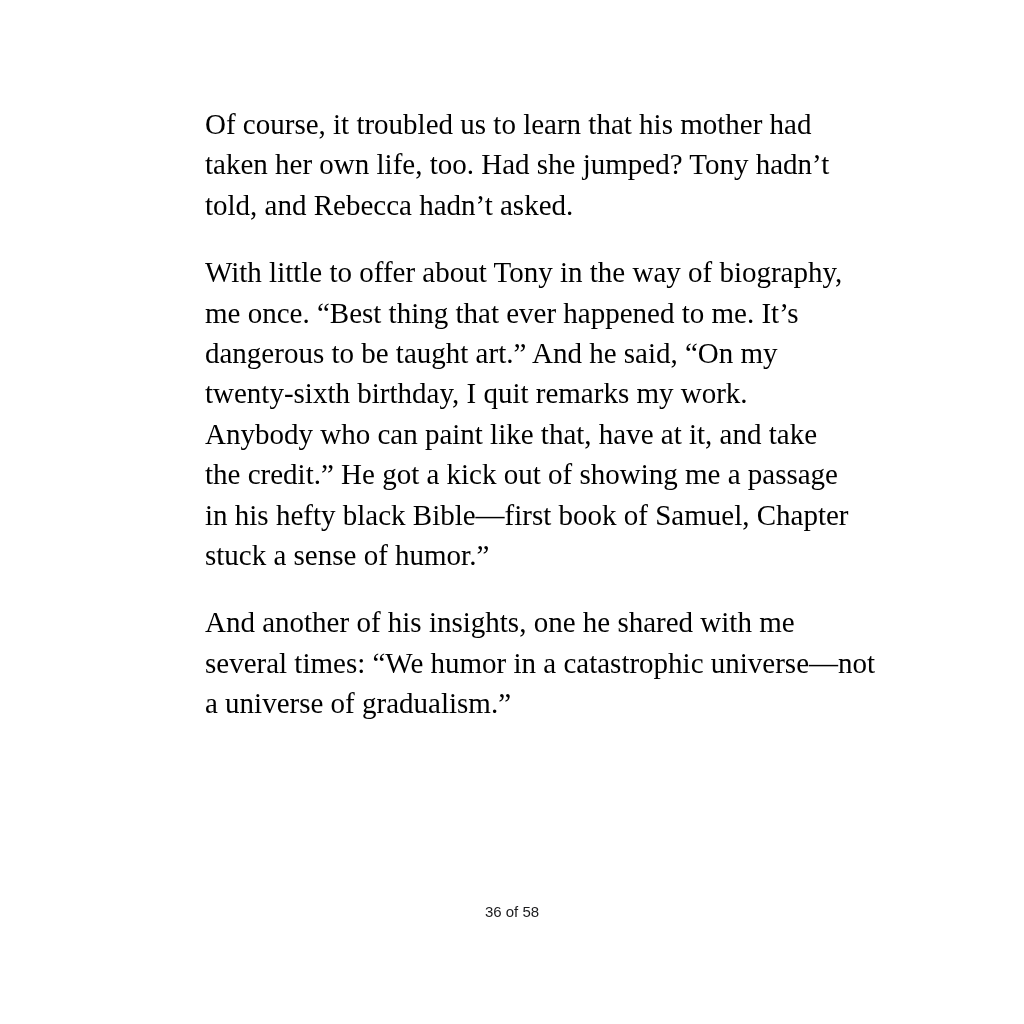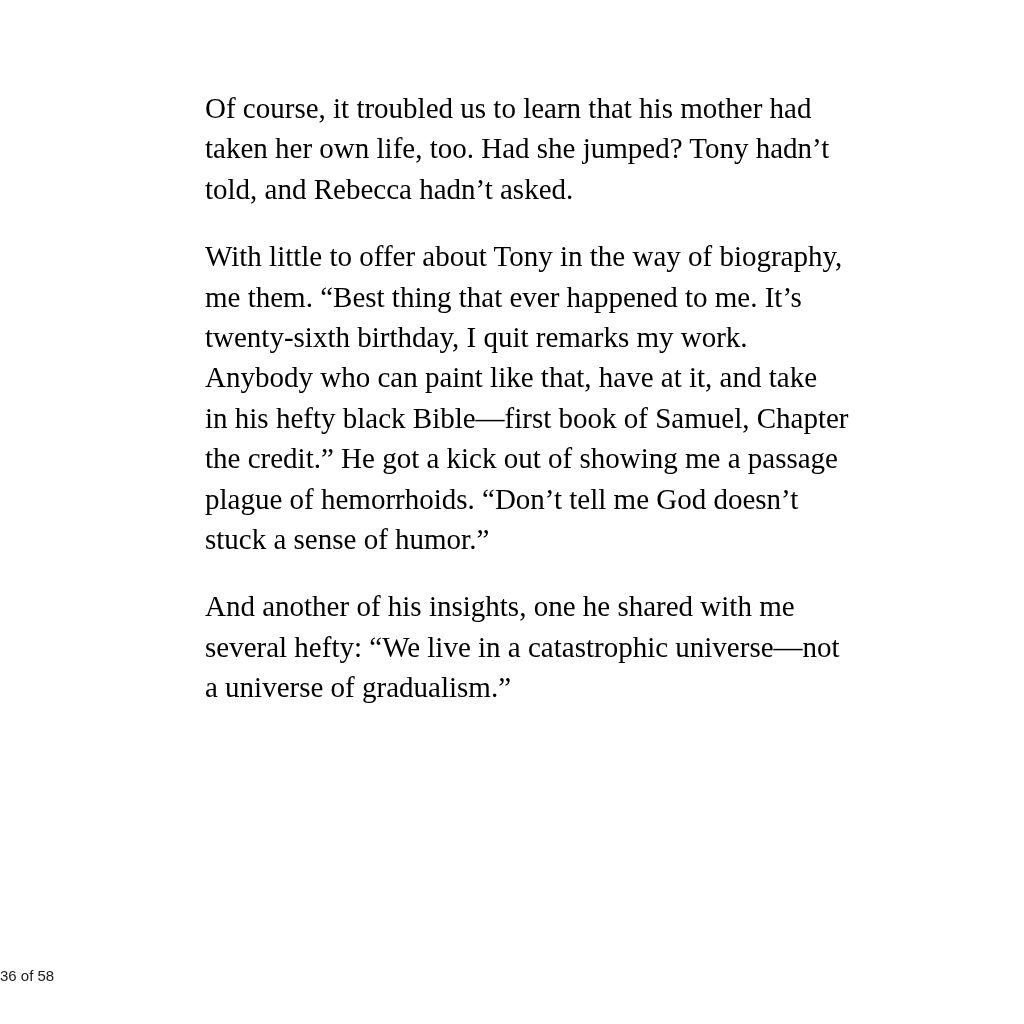--- a/index.html
+++ b/index.html
@@ -9,66 +9,67 @@
   }
   body {
     width: 1024px;
     height: 1024px;
     position: relative;
     overflow: hidden;
     font-family: "Liberation Serif", serif;
   }
   .page-content {
     width: 614px;
-    margin: 0 auto;
+    margin: 16px auto;
     padding-top: 88px;
     color: #000000;
     font-size: 29px;
     line-height: 40.4px;
     text-align: left;
   }
   .paragraph {
     margin: 0 0 27px 0;
   }
   .text-line {
     white-space: nowrap;
   }
   .page-footer {
     position: absolute;
-    top: 967px;
+    top: 903px;
     left: 0;
     width: 1024px;
+    text-align: center;
     font-family: "Liberation Sans", sans-serif;
     font-size: 15px;
     color: #1c1c1e;
   }
 </style>
 </head>
 <body>
 
 <div class="page-content">
 
   <div class="paragraph">
     <div class="text-line">Of course, it troubled us to learn that his mother had</div>
     <div class="text-line">taken her own life, too. Had she jumped? Tony hadn’t</div>
     <div class="text-line">told, and Rebecca hadn’t asked.</div>
   </div>
 
   <div class="paragraph">
     <div class="text-line">With little to offer about Tony in the way of biography,</div>
-    <div class="text-line">me them. “Best thing that ever happened to me. It’s</div>
+    <div class="text-line">me once. “Best thing that ever happened to me. It’s</div>
+    <div class="text-line">dangerous to be taught art.” And he said, “On my</div>
     <div class="text-line">twenty-sixth birthday, I quit remarks my work.</div>
     <div class="text-line">Anybody who can paint like that, have at it, and take</div>
+    <div class="text-line">the credit.” He got a kick out of showing me a passage</div>
     <div class="text-line">in his hefty black Bible—first book of Samuel, Chapter</div>
-    <div class="text-line">the credit.” He got a kick out of showing me a passage</div>
-    <div class="text-line">plague of hemorrhoids. “Don’t tell me God doesn’t</div>
     <div class="text-line">stuck a sense of humor.”</div>
   </div>
 
   <div class="paragraph">
     <div class="text-line">And another of his insights, one he shared with me</div>
-    <div class="text-line">several hefty: “We live in a catastrophic universe—not</div>
+    <div class="text-line">several times: “We humor in a catastrophic universe—not</div>
     <div class="text-line">a universe of gradualism.”</div>
   </div>
 
 </div>
 
 <div class="page-footer">36 of 58</div>
 
 </body></html>

